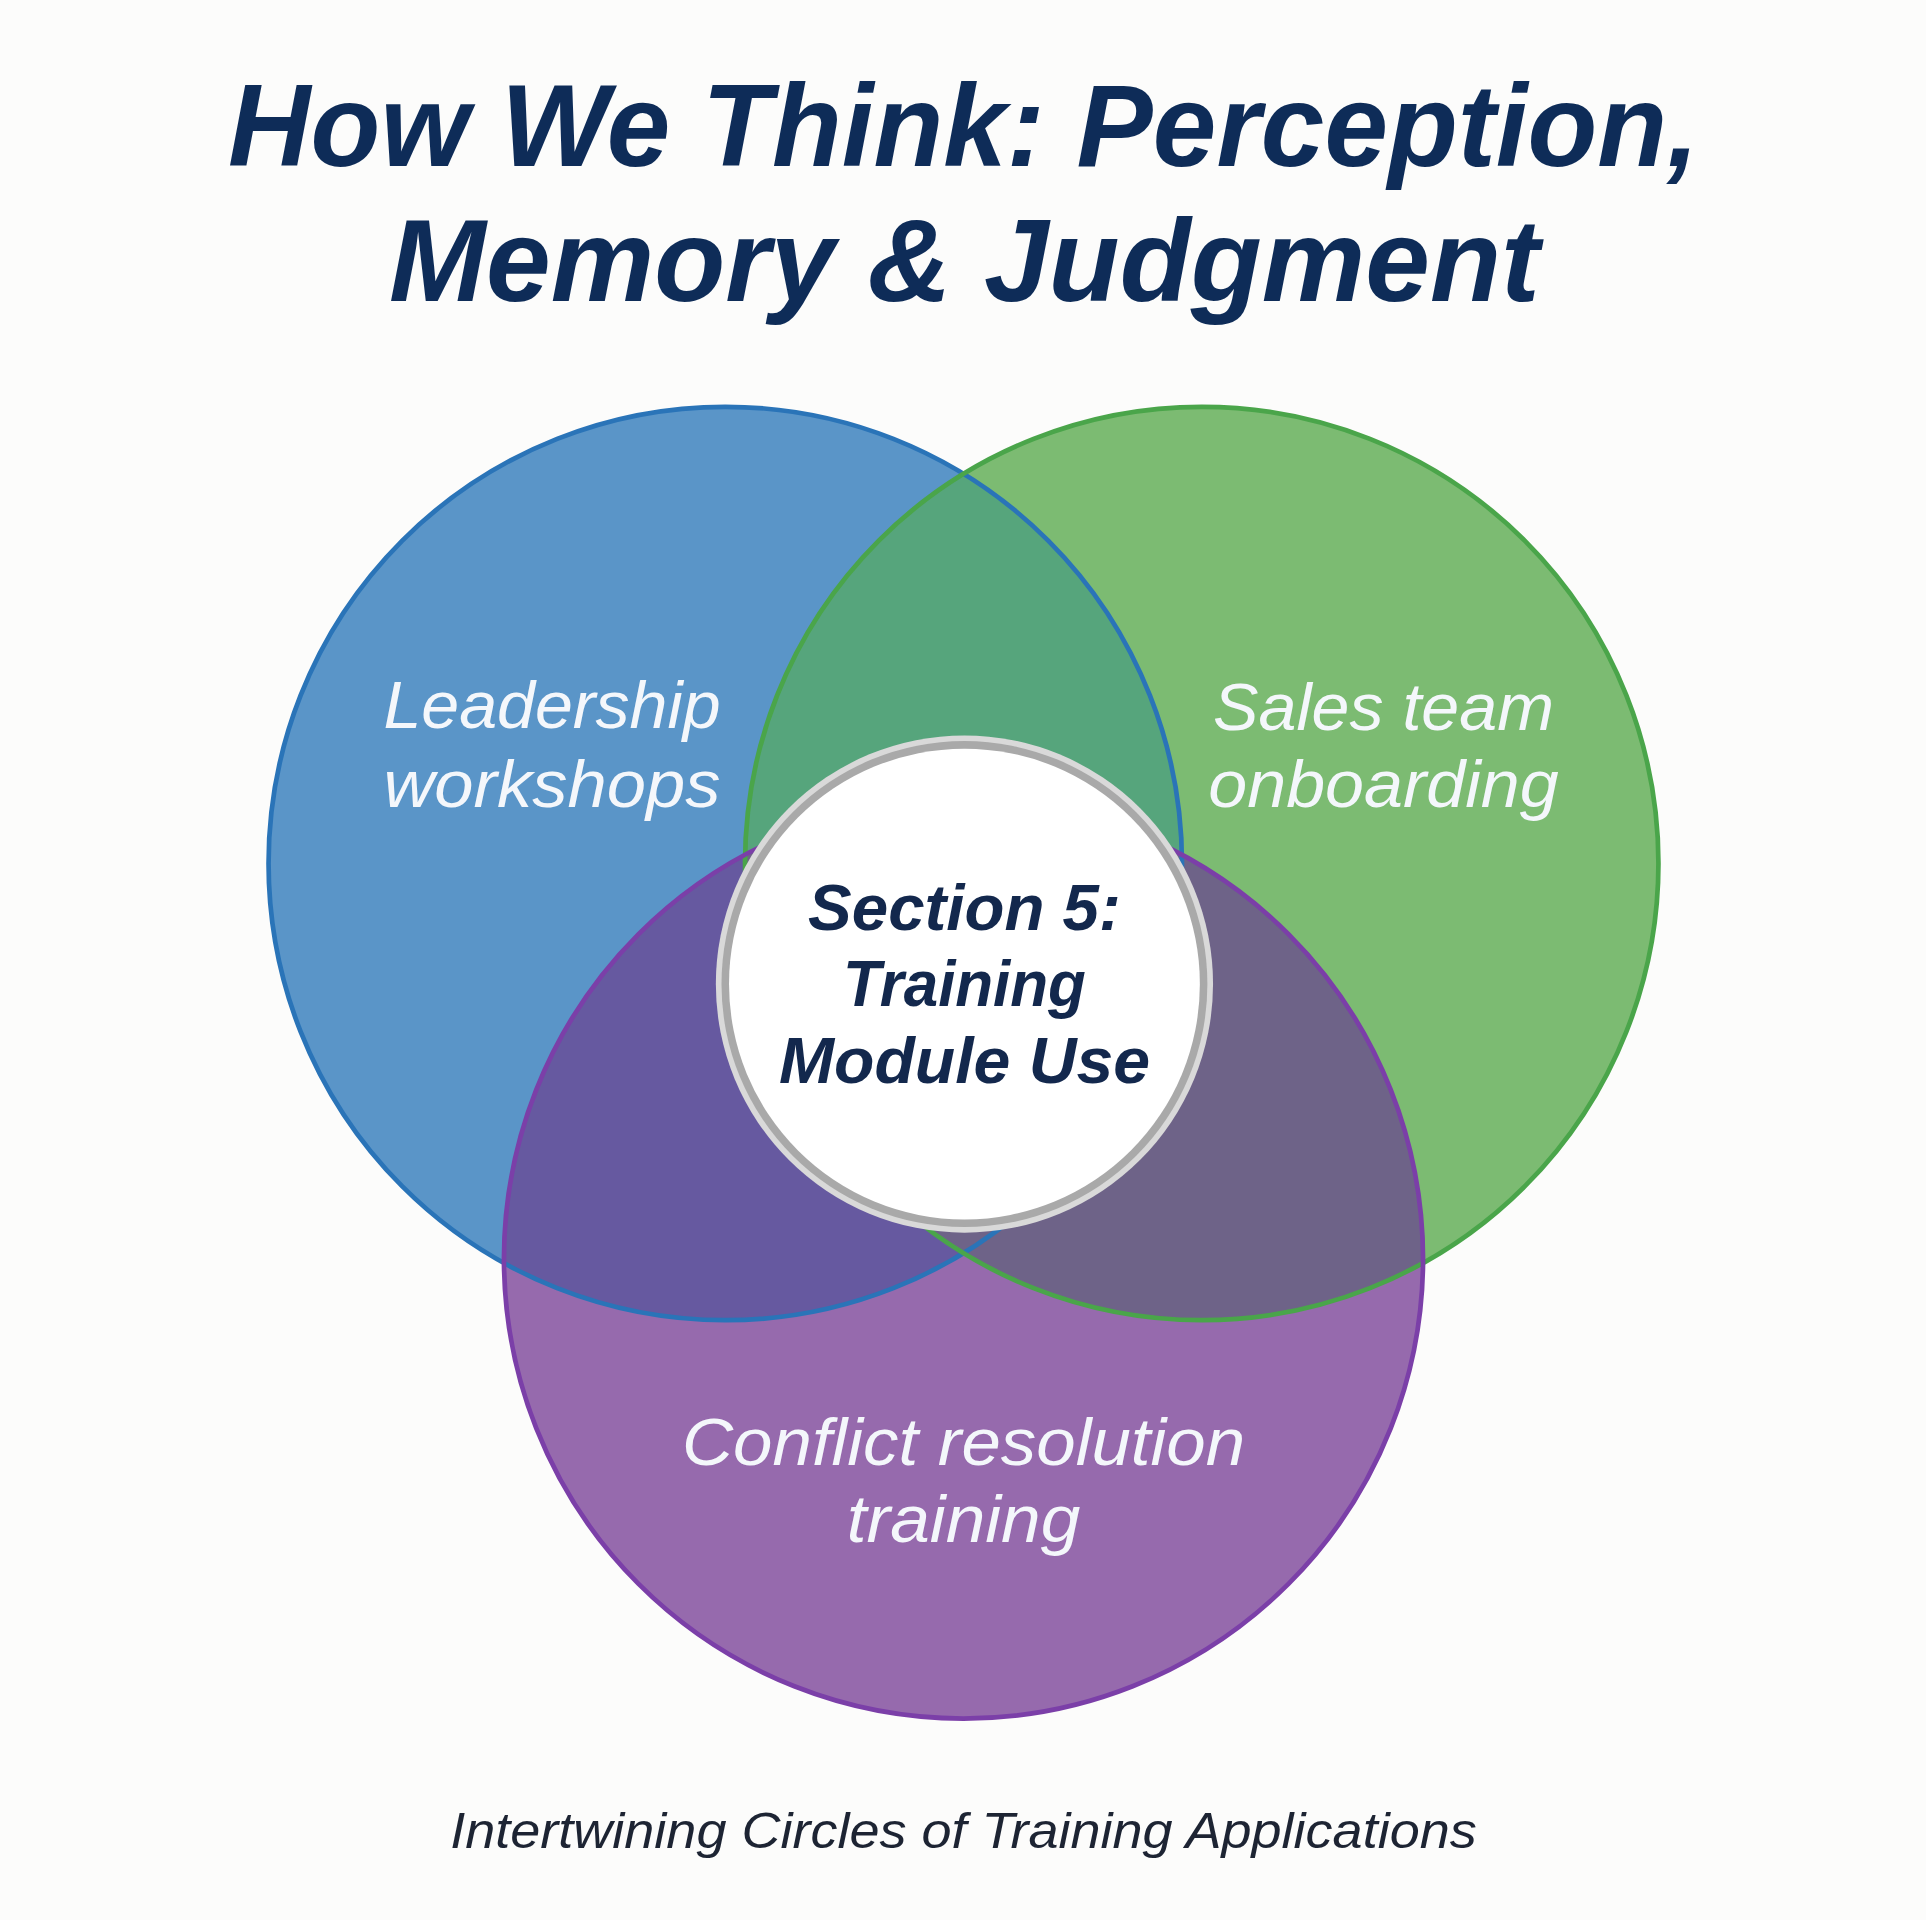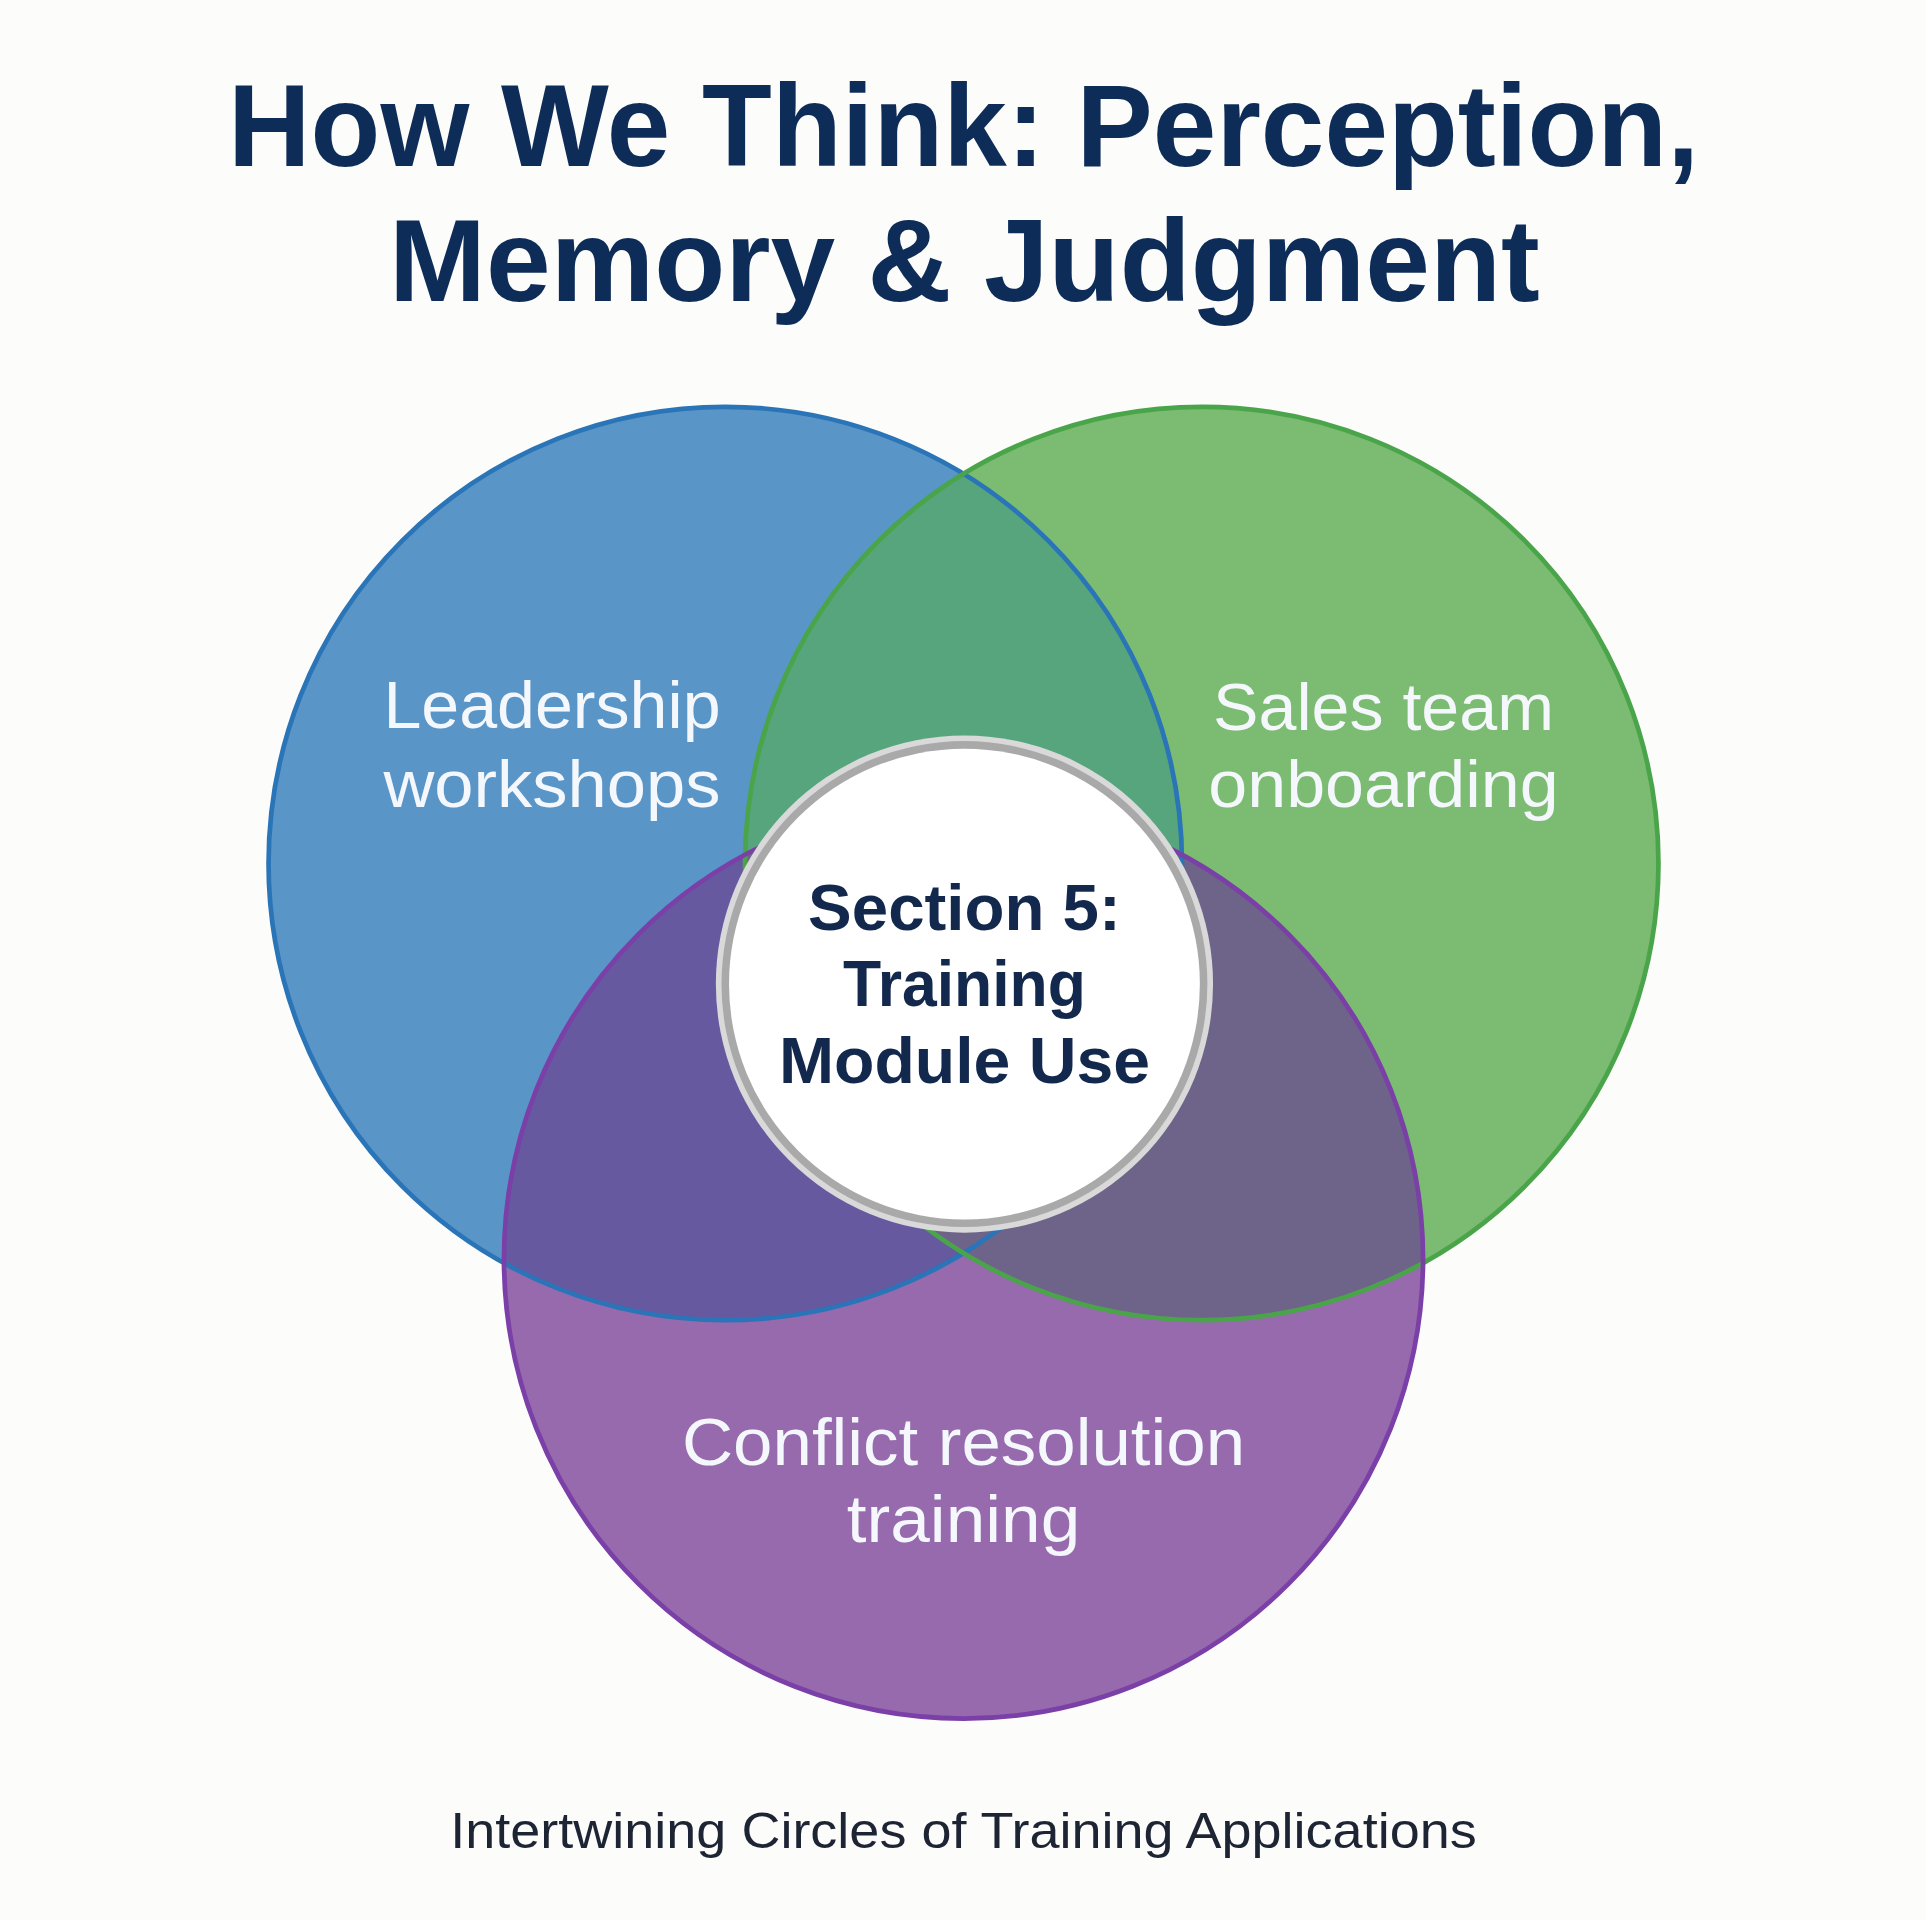--- a/index.html
+++ b/index.html
@@ -1,17 +1,17 @@
 <!DOCTYPE html>
 <html style="font-size:15px"><head>
 <meta charset="utf-8">
 <style>
   html, body { margin: 0; padding: 0; background: #fcfcfb; }
   body { width: 1927px; height: 1921px; overflow: hidden; }
-  #stage { position: absolute; left: 0; top: 0; width: 1927px; height: 1362px; }
+  #stage { position: absolute; left: 0; top: 0; width: 1927px; height: 1362px; font-style: italic; }
   svg text { font-family: "Liberation Sans", "DejaVu Sans", sans-serif; }
   .title { font-weight: 700; font-size: 124px; }
   .label { font-weight: 400; font-size: 70px; fill: #f4f7fb; }
   .center-text { font-weight: 700; font-size: 68px; }
   .caption { font-weight: 400; font-size: 54px; }
 </style>
 </head>
 <body>
 
 <div id="stage">

